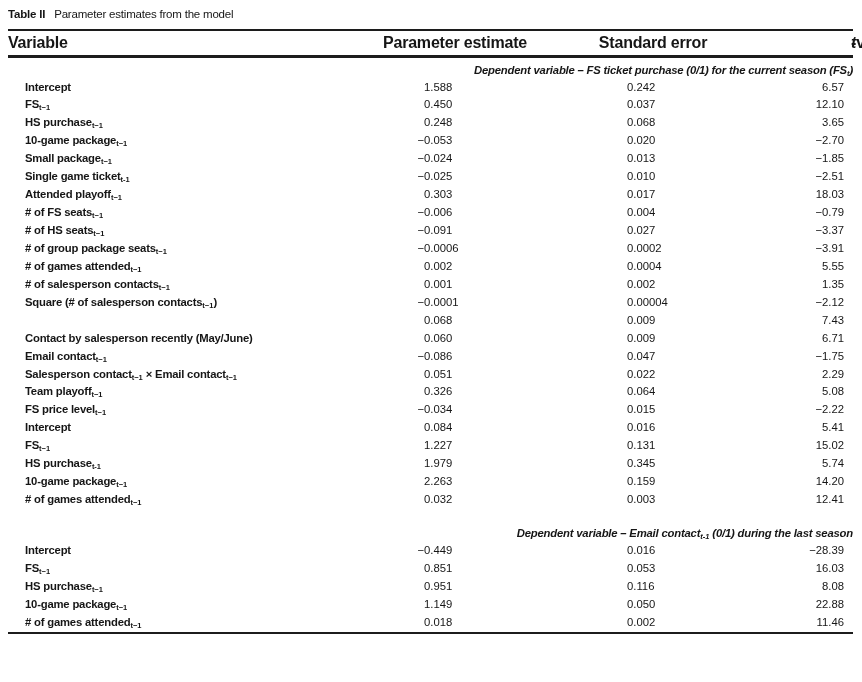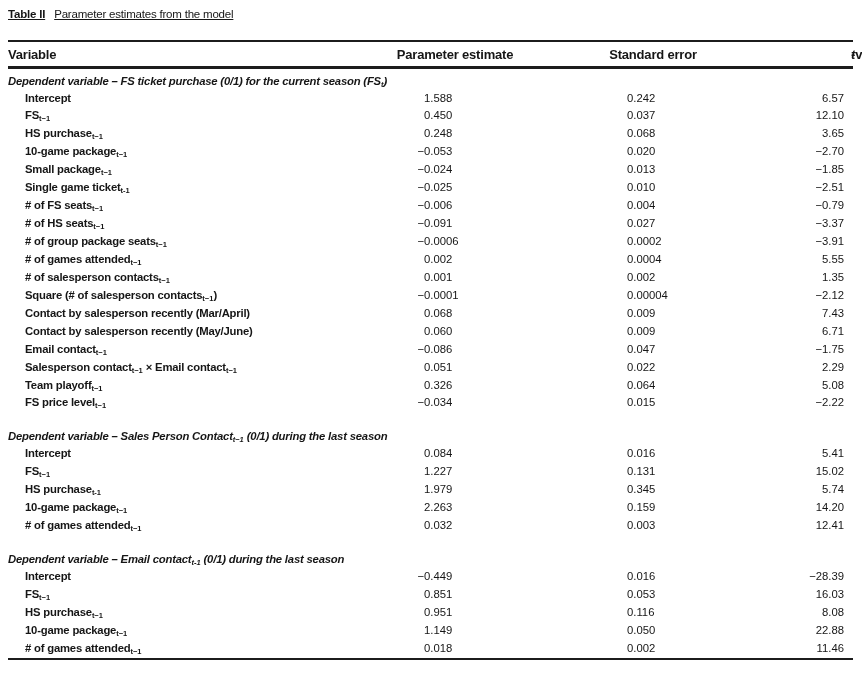--- a/index.html
+++ b/index.html
@@ -2,36 +2,36 @@
 <html><head>
 <meta charset="utf-8">
 <style>
   html,body{margin:0;padding:0;}
   body{
     width:862px;height:682px;background:#ffffff;overflow:hidden;
     font-family:"Liberation Sans", sans-serif;color:#161616;
     -webkit-font-smoothing:antialiased;
   }
   .page{position:relative;width:845px;padding:7px 9px 0 8px;}
-  .title{font-size:11.5px;line-height:14px;margin-bottom:19px;letter-spacing:-0.2px;text-decoration:underline;}
+  .title{font-size:11.5px;line-height:14px;margin-bottom:8px;letter-spacing:-0.2px;}
   .title .t-label{font-weight:bold;margin-right:9px;}
   .rule{background:#1c1c1c;width:845px;}
   .rule-top{height:2px;}
   .rule-mid{height:2.5px;}
   .rule-bottom{height:2.5px;}
-  .thead{position:relative;height:24px;font-weight:bold;font-size:13px;letter-spacing:-0.2px;}
+  .thead{position:relative;height:24px;font-weight:bold;font-size:16px;letter-spacing:-0.2px;}
   .thead span{position:absolute;top:50%;transform:translateY(-50%);white-space:nowrap;}
   .h-var{left:0;}
   .h-param{left:427px;transform:translate(-50%,-50%) !important;margin-left:20px;}
   .h-se{left:645px;transform:translate(-50%,-50%) !important;}
   .h-tval{right:2px;}
   .h-tval .ital{font-style:italic;font-weight:bold;}
   .sec-header{
     height:18px;line-height:18px;font-weight:bold;font-style:italic;
-    font-size:11.3px;white-space:nowrap;letter-spacing:-0.2px;margin-top:3px;
+    font-size:11.3px;white-space:nowrap;letter-spacing:-0.2px;margin-top:3px;text-align:right;
   }
   .sec-gap{margin-top:15px;}
   .trow{position:relative;height:17.95px;line-height:17.95px;font-size:11.3px;white-space:nowrap;padding-left:17px;}
   .c-var{font-weight:bold;letter-spacing:-0.2px;}
   .c-param{position:absolute;left:416px;top:0;}
   .c-se{position:absolute;left:619px;top:0;}
   .c-tval{position:absolute;right:9px;top:0;}
   .hang{position:absolute;right:100%;top:0;}
   sub{
     font-size:7.5px;line-height:0;vertical-align:baseline;
@@ -61,33 +61,33 @@
   <div class="rule rule-mid"></div>
 
   <div id="tbody">
       <div class="sec-header">Dependent variable – FS ticket purchase (0/1) for the current season (FS<sub>t</sub>)</div>
       <div class="trow"><span class="c-var">Intercept</span><span class="c-param">1.588</span><span class="c-se">0.242</span><span class="c-tval">6.57</span></div>
       <div class="trow"><span class="c-var">FS<sub>t−1</sub></span><span class="c-param">0.450</span><span class="c-se">0.037</span><span class="c-tval">12.10</span></div>
       <div class="trow"><span class="c-var">HS purchase<sub>t−1</sub></span><span class="c-param">0.248</span><span class="c-se">0.068</span><span class="c-tval">3.65</span></div>
       <div class="trow"><span class="c-var">10-game package<sub>t−1</sub></span><span class="c-param"><span class="hang">−</span>0.053</span><span class="c-se">0.020</span><span class="c-tval">−2.70</span></div>
       <div class="trow"><span class="c-var">Small package<sub>t−1</sub></span><span class="c-param"><span class="hang">−</span>0.024</span><span class="c-se">0.013</span><span class="c-tval">−1.85</span></div>
       <div class="trow"><span class="c-var">Single game ticket<sub>t-1</sub></span><span class="c-param"><span class="hang">−</span>0.025</span><span class="c-se">0.010</span><span class="c-tval">−2.51</span></div>
+      <div class="trow"><span class="c-var">Attended playoff<sub>t−1</sub></span><span class="c-param">0.303</span><span class="c-se">0.017</span><span class="c-tval">18.03</span></div>
       <div class="trow"><span class="c-var"># of FS seats<sub>t−1</sub></span><span class="c-param"><span class="hang">−</span>0.006</span><span class="c-se">0.004</span><span class="c-tval">−0.79</span></div>
       <div class="trow"><span class="c-var"># of HS seats<sub>t−1</sub></span><span class="c-param"><span class="hang">−</span>0.091</span><span class="c-se">0.027</span><span class="c-tval">−3.37</span></div>
       <div class="trow"><span class="c-var"># of group package seats<sub>t−1</sub></span><span class="c-param"><span class="hang">−</span>0.0006</span><span class="c-se">0.0002</span><span class="c-tval">−3.91</span></div>
       <div class="trow"><span class="c-var"># of games attended<sub>t−1</sub></span><span class="c-param">0.002</span><span class="c-se">0.0004</span><span class="c-tval">5.55</span></div>
       <div class="trow"><span class="c-var"># of salesperson contacts<sub>t−1</sub></span><span class="c-param">0.001</span><span class="c-se">0.002</span><span class="c-tval">1.35</span></div>
       <div class="trow"><span class="c-var">Square (# of salesperson contacts<sub>t−1</sub>)</span><span class="c-param"><span class="hang">−</span>0.0001</span><span class="c-se">0.00004</span><span class="c-tval">−2.12</span></div>
-      <div class="trow"><span class="c-var">Contact by salesperson recently (Mar/April)</span><span class="c-param">0.068</span><span class="c-se">0.009</span><span class="c-tval">7.43</span></div>
+      <div class="trow"><span class="c-param">0.068</span><span class="c-se">0.009</span><span class="c-tval">7.43</span></div>
       <div class="trow"><span class="c-var">Contact by salesperson recently (May/June)</span><span class="c-param">0.060</span><span class="c-se">0.009</span><span class="c-tval">6.71</span></div>
       <div class="trow"><span class="c-var">Email contact<sub>t−1</sub></span><span class="c-param"><span class="hang">−</span>0.086</span><span class="c-se">0.047</span><span class="c-tval">−1.75</span></div>
       <div class="trow"><span class="c-var">Salesperson contact<sub>t−1</sub> × Email contact<sub>t−1</sub></span><span class="c-param">0.051</span><span class="c-se">0.022</span><span class="c-tval">2.29</span></div>
       <div class="trow"><span class="c-var">Team playoff<sub>t−1</sub></span><span class="c-param">0.326</span><span class="c-se">0.064</span><span class="c-tval">5.08</span></div>
       <div class="trow"><span class="c-var">FS price level<sub>t−1</sub></span><span class="c-param"><span class="hang">−</span>0.034</span><span class="c-se">0.015</span><span class="c-tval">−2.22</span></div>
-      <div class="sec-header sec-gap">Dependent variable – Sales Person Contact<sub>t−1</sub> (0/1) during the last season</div>
       <div class="trow"><span class="c-var">Intercept</span><span class="c-param">0.084</span><span class="c-se">0.016</span><span class="c-tval">5.41</span></div>
       <div class="trow"><span class="c-var">FS<sub>t−1</sub></span><span class="c-param">1.227</span><span class="c-se">0.131</span><span class="c-tval">15.02</span></div>
       <div class="trow"><span class="c-var">HS purchase<sub>t-1</sub></span><span class="c-param">1.979</span><span class="c-se">0.345</span><span class="c-tval">5.74</span></div>
       <div class="trow"><span class="c-var">10-game package<sub>t−1</sub></span><span class="c-param">2.263</span><span class="c-se">0.159</span><span class="c-tval">14.20</span></div>
       <div class="trow"><span class="c-var"># of games attended<sub>t−1</sub></span><span class="c-param">0.032</span><span class="c-se">0.003</span><span class="c-tval">12.41</span></div>
       <div class="sec-header sec-gap">Dependent variable – Email contact<sub>t-1</sub> (0/1) during the last season</div>
       <div class="trow"><span class="c-var">Intercept</span><span class="c-param"><span class="hang">−</span>0.449</span><span class="c-se">0.016</span><span class="c-tval">−28.39</span></div>
       <div class="trow"><span class="c-var">FS<sub>t−1</sub></span><span class="c-param">0.851</span><span class="c-se">0.053</span><span class="c-tval">16.03</span></div>
       <div class="trow"><span class="c-var">HS purchase<sub>t−1</sub></span><span class="c-param">0.951</span><span class="c-se">0.116</span><span class="c-tval">8.08</span></div>
       <div class="trow"><span class="c-var">10-game package<sub>t−1</sub></span><span class="c-param">1.149</span><span class="c-se">0.050</span><span class="c-tval">22.88</span></div>

